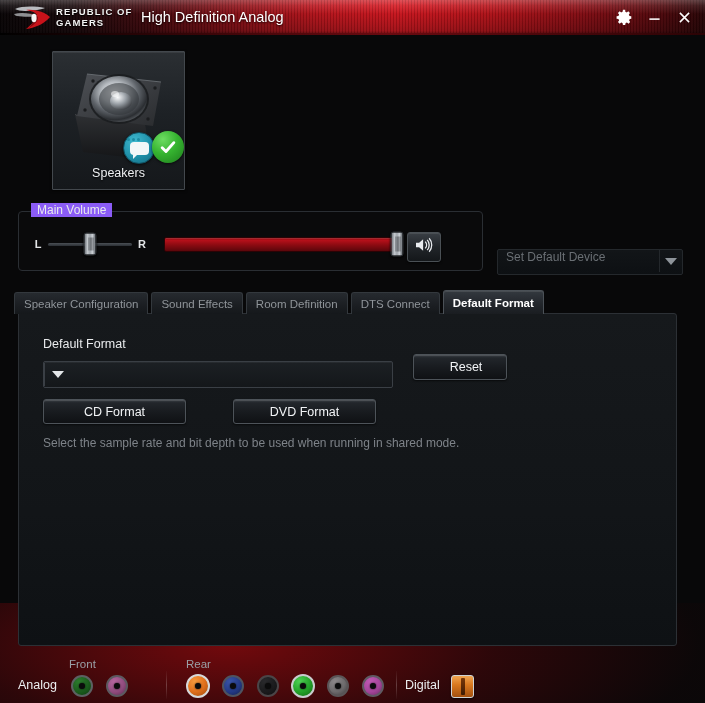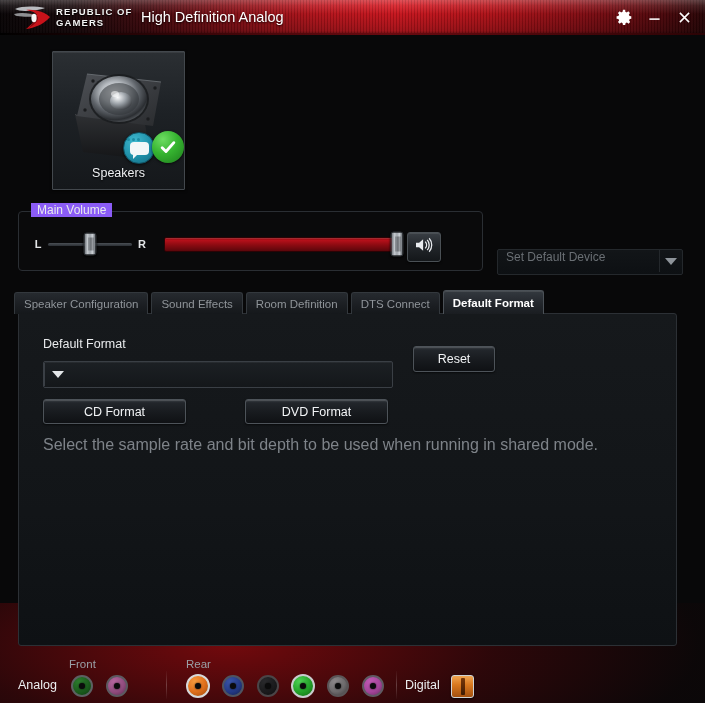--- a/index.html
+++ b/index.html
@@ -384,37 +384,37 @@
     border-radius: 3px;
     color: #f2f4f6;
     font-size: 12.5px;
     display: flex; align-items: center; justify-content: center;
     cursor: pointer;
     box-shadow: inset 0 1px 0 rgba(255,255,255,0.11), 0 1px 2px rgba(0,0,0,0.6);
     font-family: "Liberation Sans", sans-serif;
   }
   .btn-reset {
     position: absolute;
-    left: 394px; top: 32px;
-    width: 80px; height: 24px;
+    left: 394px; top: 40px;
+    width: 80px; height: 24px; padding-left: 12px;
   }
   .btn-cd {
     position: absolute;
     left: 24px; top: 85px;
     width: 141px; height: 23px;
   }
   .btn-dvd {
     position: absolute;
     left: 214px; top: 85px;
-    width: 141px; height: 23px; margin-left: 12px;
+    width: 141px; height: 23px;
   }
   .hint {
     position: absolute;
     left: 24px; top: 122px;
-    font-size: 16px;
+    font-size: 12px;
     color: #7e8389;
     white-space: nowrap;
   }
 
   
   .jacks {
     position: absolute;
     left: 0; bottom: 0;
     width: 705px; height: 58px;
   }

